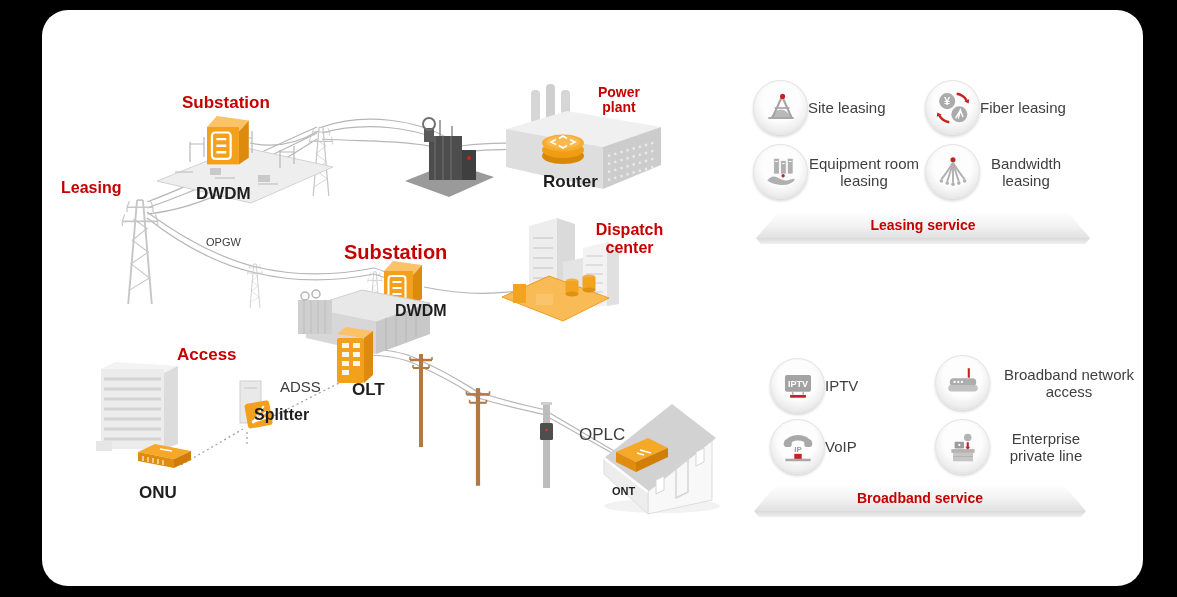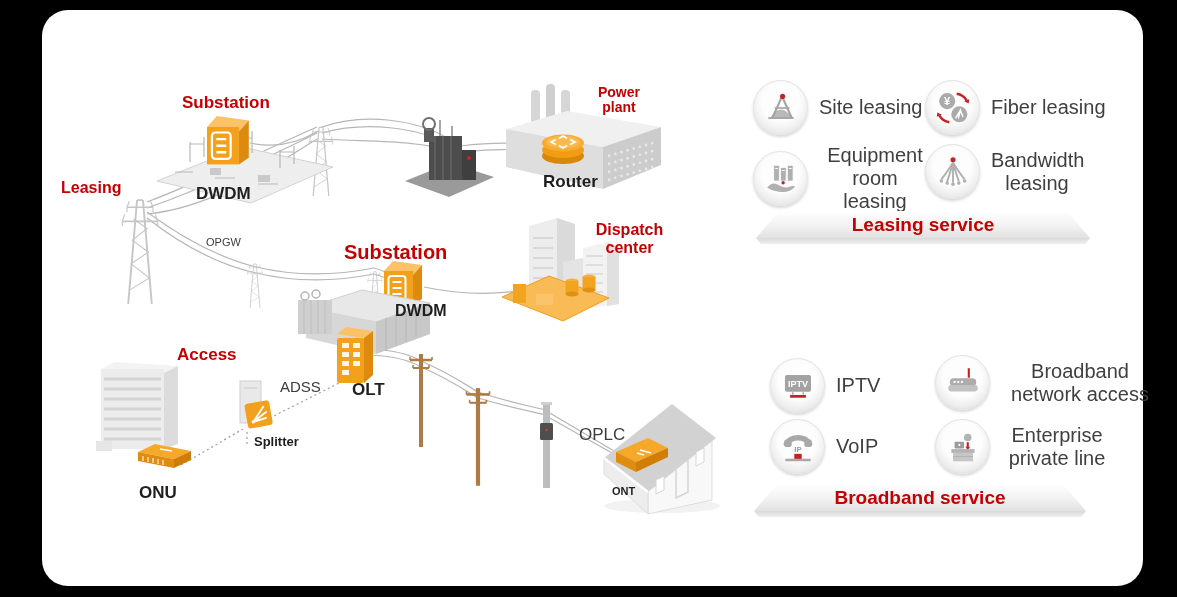--- a/index.html
+++ b/index.html
@@ -11,26 +11,26 @@
   .red{color:#c40000;font-weight:bold}
   .blk{color:#1e1e1e;font-weight:bold}
   .plain{color:#3c3c3c;font-weight:normal}
   .wrap{white-space:normal;text-align:center}
   .svc-item{position:absolute;display:flex;align-items:center}
   .svc-ic{width:53px;height:53px;border-radius:50%;flex:none;
     background:radial-gradient(circle at 50% 40%,#fdfdfd 46%,#ededed 70%,#d7d7d7 100%);
     border:1px solid #e3e3e3;box-shadow:0 2px 3px rgba(0,0,0,.16);
     display:flex;align-items:center;justify-content:center}
   .svc-ic svg{width:38px;height:38px}
-  .svc-lab{margin-left:11px;font-size:20px;color:#3f3f3f}
+  .svc-lab{font-size:15px;color:#3f3f3f}
   .banner{position:absolute}
   .banner-top{height:27px;background:linear-gradient(180deg,#ffffff 0%,#f2f2f2 55%,#e1e1e1 100%);
     clip-path:polygon(7% 0,93% 0,100% 100%,0 100%);
     display:flex;align-items:center;justify-content:center;
-    font-weight:bold;font-size:19px;color:#c40000}
+    font-weight:bold;font-size:14px;color:#c40000}
   .banner-base{height:6px;background:linear-gradient(180deg,#d9d9d9,#f0f0f0);
     clip-path:polygon(0 0,100% 0,98.6% 100%,1.4% 100%)}
 </style>
 </head>
 <body>
 
 <div class="canvas"></div>
 
 <svg class="scene" viewBox="0 0 1177 597">
   <defs>
@@ -232,21 +232,21 @@
 <div class="lbl blk" style="left:196px;top:185px;font-size:17px">DWDM</div>
 <div class="lbl plain" style="left:206px;top:236px;font-size:11px">OPGW</div>
 <div class="lbl red wrap" style="left:588px;top:85px;width:62px;font-size:14px">Power plant</div>
 <div class="lbl blk" style="left:543px;top:173px;font-size:17px">Router</div>
 <div class="lbl red" style="left:344px;top:241px;font-size:20px">Substation</div>
 <div class="lbl blk" style="left:395px;top:302px;font-size:16px">DWDM</div>
 <div class="lbl red wrap" style="left:582px;top:221px;width:95px;font-size:16px">Dispatch center</div>
 <div class="lbl red" style="left:177px;top:346px;font-size:17px">Access</div>
 <div class="lbl plain" style="left:280px;top:379px;font-size:15px">ADSS</div>
 <div class="lbl blk" style="left:352px;top:381px;font-size:17px">OLT</div>
-<div class="lbl blk" style="left:254px;top:435px;font-size:13px">Splitter</div>
+<div class="lbl blk" style="left:254px;top:406px;font-size:16px">Splitter</div>
 <div class="lbl blk" style="left:139px;top:484px;font-size:17px">ONU</div>
 <div class="lbl plain" style="left:579px;top:426px;font-size:17px">OPLC</div>
 <div class="lbl blk" style="left:612px;top:485px;font-size:11px">ONT</div>
 
 <div class="svc-item" style="left:753px;top:80px">
   <div class="svc-ic">
     <svg viewBox="0 0 36 36">
       <path d="M8,27 Q18,12 28,27 Z" fill="#b9b9b9"></path>
       <path d="M10,27 L19,7 L28,27" stroke="#a5a5a5" stroke-width="2" fill="none"></path>
       <path d="M12,18 H26" stroke="#a5a5a5" stroke-width="1.6"></path>

